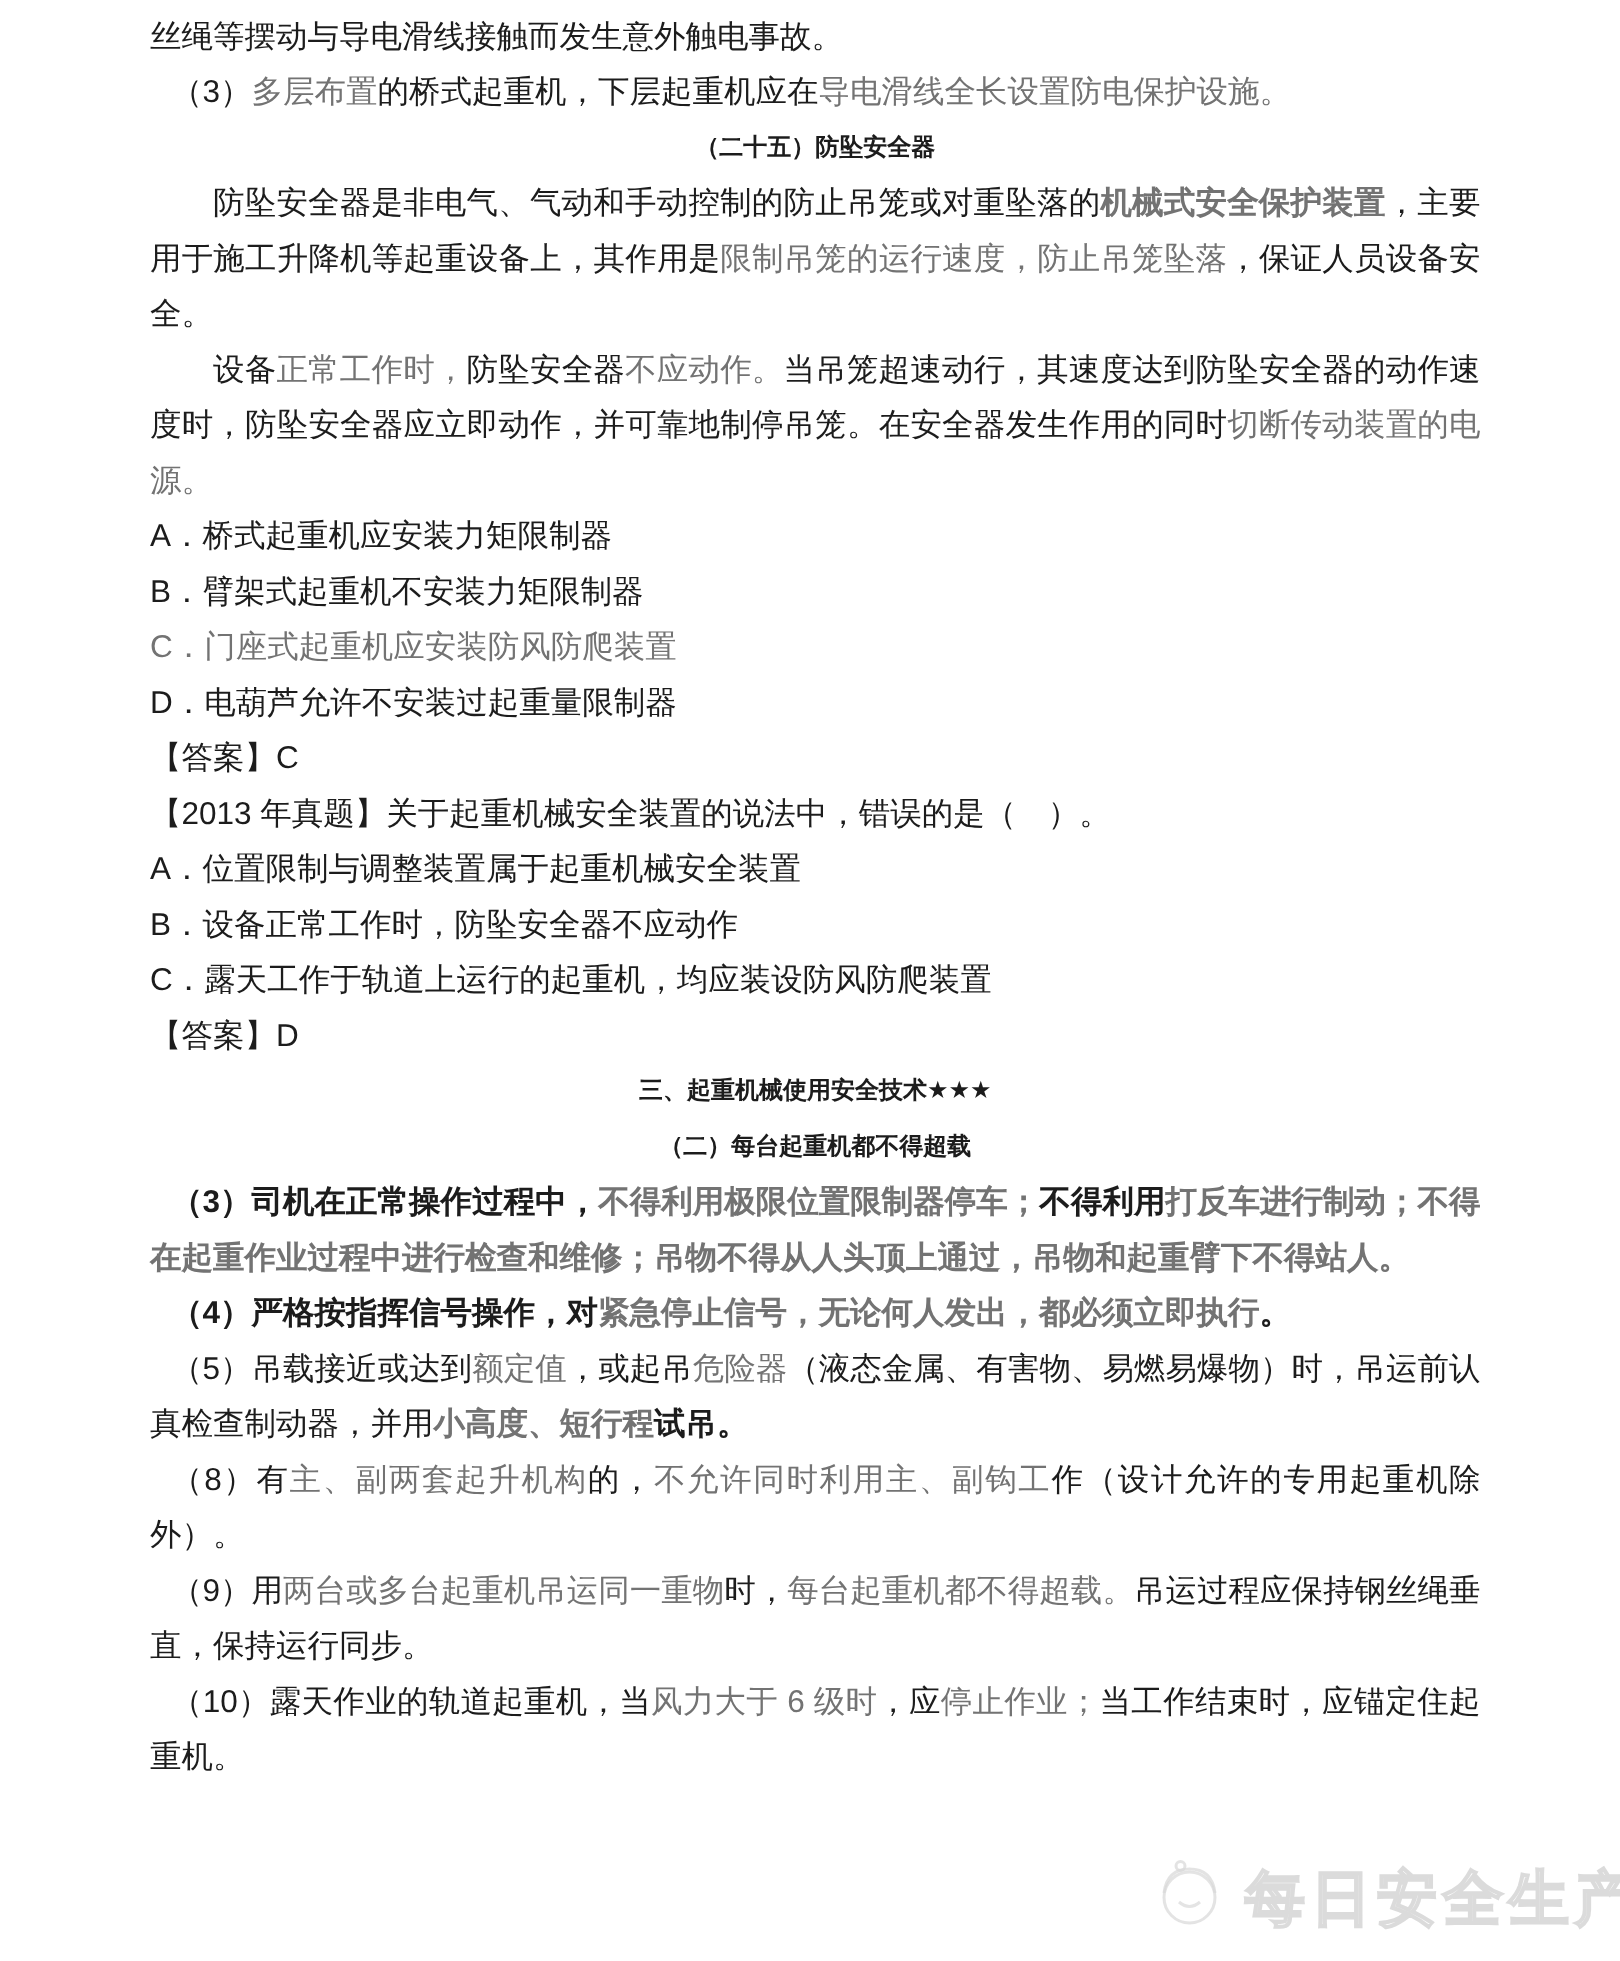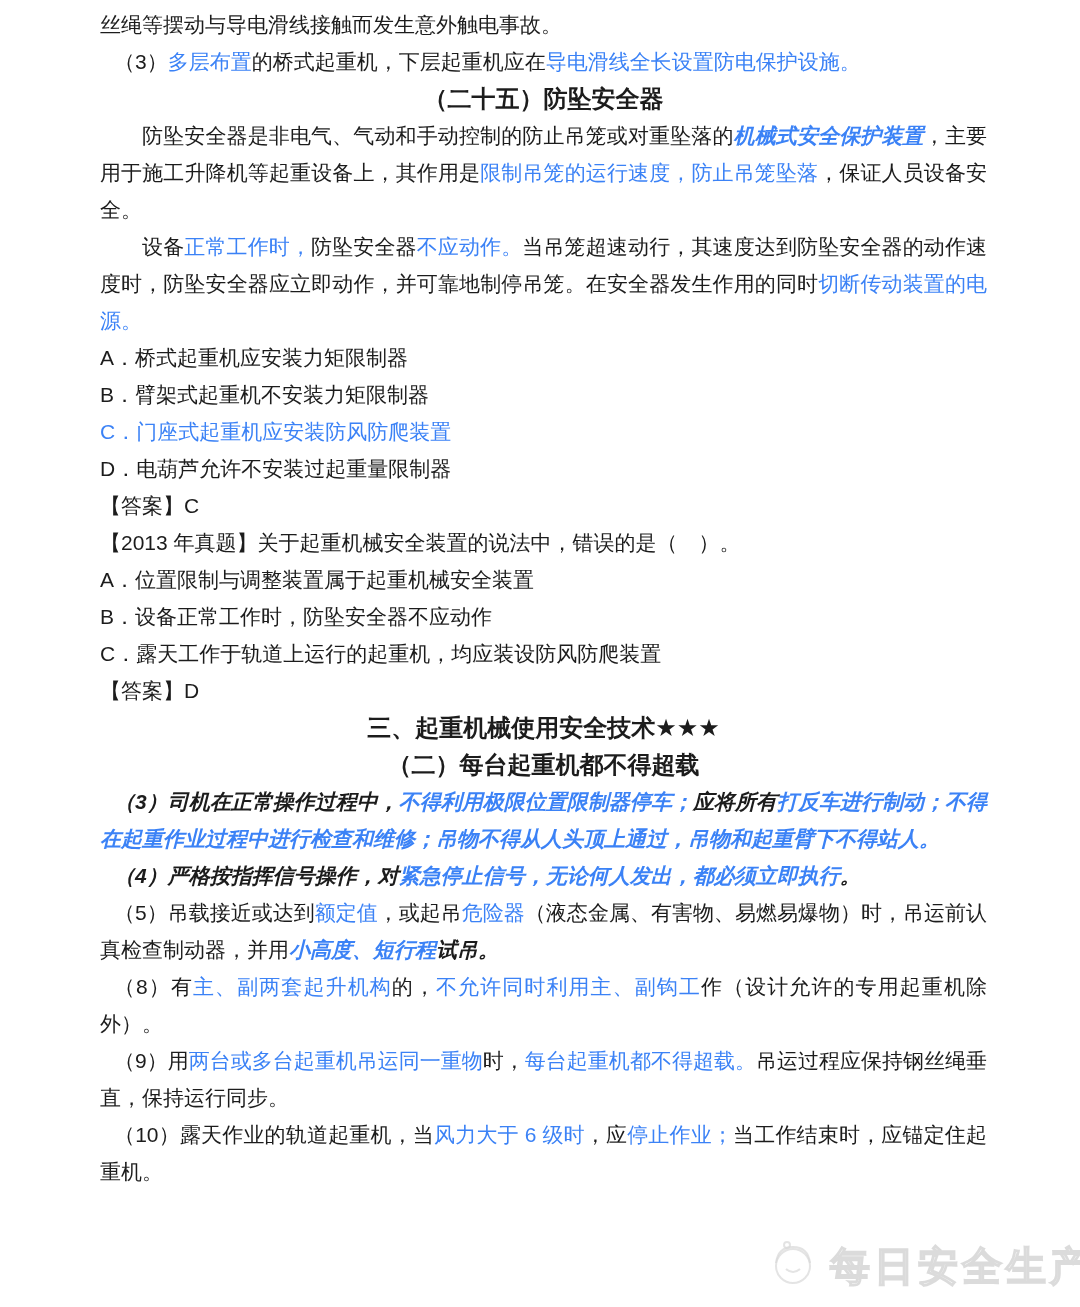--- a/index.html
+++ b/index.html
@@ -16,25 +16,25 @@
     line-height:37px;
     color:#1c1c1c;
     text-align:justify;
   }
   p.block{margin:0;padding:0;}
   .indent1{text-indent:14px;}
   .indent2{text-indent:42px;}
   .heading{
     text-align:center;
     font-weight:bold;
-    font-size:24px;
+    font-size:16px;
     text-indent:0;
   }
-  .bold{font-weight:bold;font-style:italic;}
-  .red{color:#3b82f6;}
+  .bold{font-weight:bold;}
+  .red{color:#737373;}
   
   .watermark{
     position:absolute;
     right:-14px;
     bottom:10px;
     display:flex;
     align-items:center;
     gap:8px;
     pointer-events:none;
   }
@@ -63,21 +63,21 @@
     <p class="block"><span class="red">C．门座式起重机应安装防风防爬装置</span></p>
     <p class="block"><span>D．电葫芦允许不安装过起重量限制器</span></p>
     <p class="block"><span>【答案】C</span></p>
     <p class="block"><span>【2013 年真题】关于起重机械安全装置的说法中，错误的是（　）。</span></p>
     <p class="block"><span>A．位置限制与调整装置属于起重机械安全装置</span></p>
     <p class="block"><span>B．设备正常工作时，防坠安全器不应动作</span></p>
     <p class="block"><span>C．露天工作于轨道上运行的起重机，均应装设防风防爬装置</span></p>
     <p class="block"><span>【答案】D</span></p>
     <p class="block heading"><span>三、起重机械使用安全技术★★★</span></p>
     <p class="block heading"><span>（二）每台起重机都不得超载</span></p>
-    <p class="block indent1 bold"><span>（3）司机在正常操作过程中，</span><span class="red">不得利用极限位置限制器停车；</span><span>应将所有</span><span class="red">打反车进行制动；不得在起重作业过程中进行检查和维修；吊物不得从人头顶上通过，吊物和起重臂下不得站人。</span></p>
+    <p class="block indent1 bold"><span>（3）司机在正常操作过程中，</span><span class="red">不得利用极限位置限制器停车；</span><span>不得利用</span><span class="red">打反车进行制动；不得在起重作业过程中进行检查和维修；吊物不得从人头顶上通过，吊物和起重臂下不得站人。</span></p>
     <p class="block indent1 bold"><span>（4）严格按指挥信号操作，对</span><span class="red">紧急停止信号，无论何人发出，都必须立即执行</span><span>。</span></p>
     <p class="block indent1"><span>（5）吊载接近或达到</span><span class="red">额定值</span><span>，或起吊</span><span class="red">危险器</span><span>（液态金属、有害物、易燃易爆物）时，吊运前认真检查制动器，并用</span><span class="red bold">小高度、短行程</span><span class="bold">试吊。</span></p>
     <p class="block indent1"><span>（8）有</span><span class="red">主、副两套起升机构</span><span>的，</span><span class="red">不允许同时利用主、副钩工</span><span>作（设计允许的专用起重机除外）。</span></p>
     <p class="block indent1"><span>（9）用</span><span class="red">两台或多台起重机吊运同一重物</span><span>时，</span><span class="red">每台起重机都不得超载。</span><span>吊运过程应保持钢丝绳垂直，保持运行同步。</span></p>
     <p class="block indent1"><span>（10）露天作业的轨道起重机，当</span><span class="red">风力大于 6 级时</span><span>，应</span><span class="red">停止作业；</span><span>当工作结束时，应锚定住起重机。</span></p>
   </div>
 
 <div class="watermark">
   <span class="wm-logo">
     <svg width="58" height="58" viewBox="0 0 58 58">

